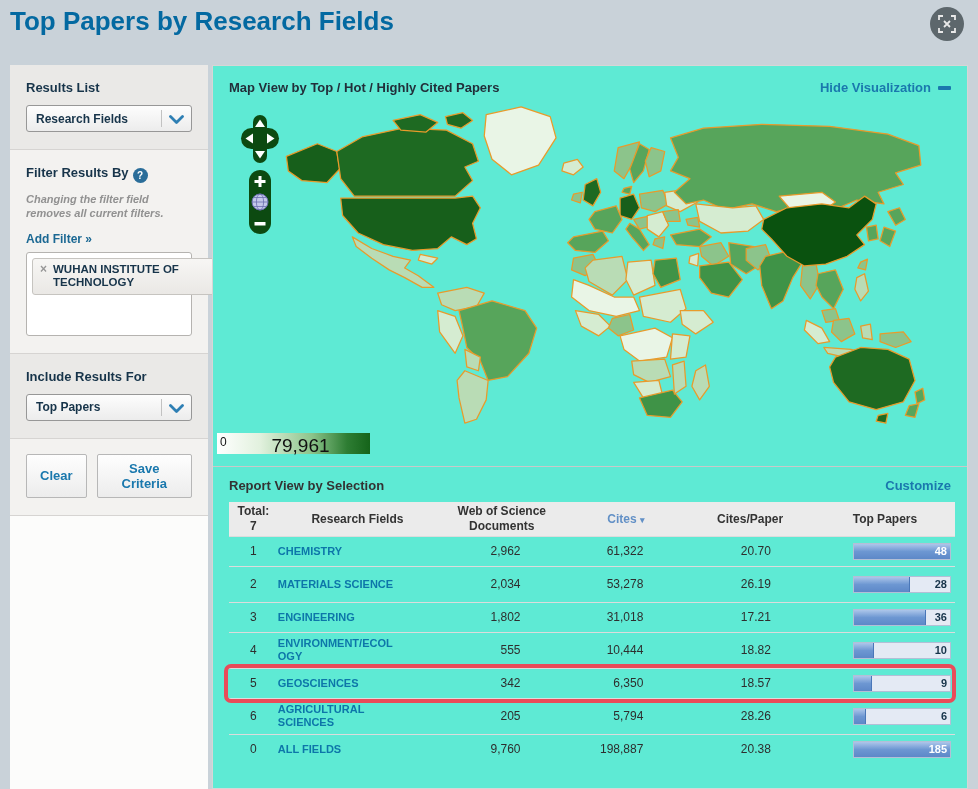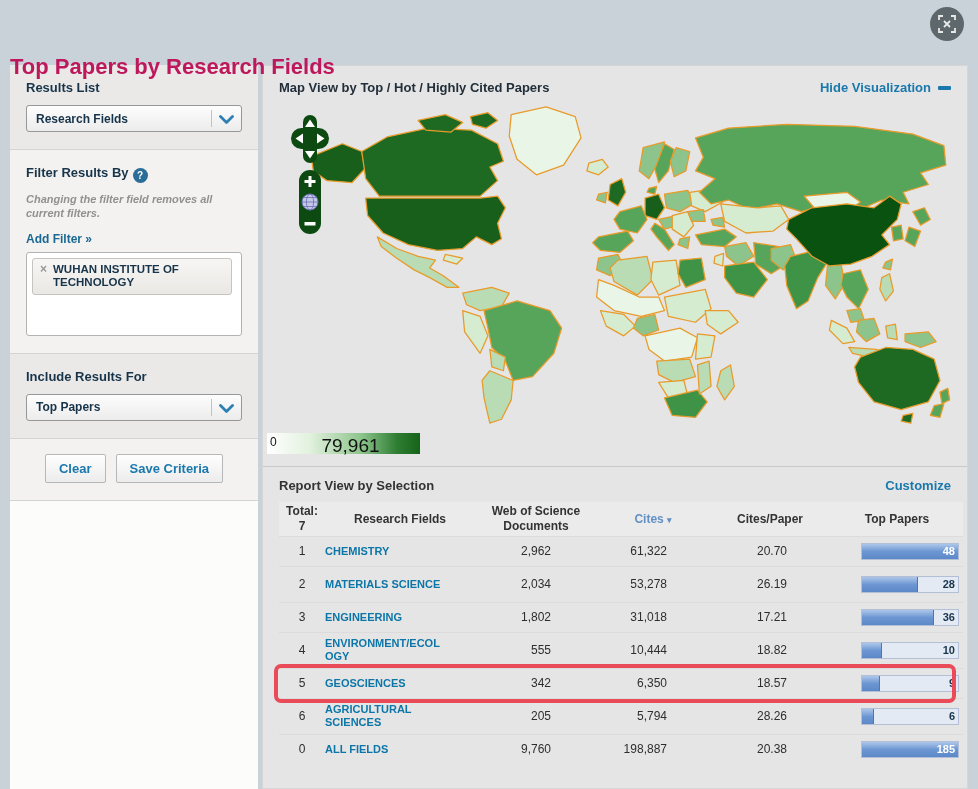--- a/index.html
+++ b/index.html
@@ -1,28 +1,28 @@
 <!DOCTYPE html>
 <html><head>
 <meta charset="utf-8">
 <style>
   * { margin:0; padding:0; box-sizing:border-box; }
   html,body { width:978px; height:789px; overflow:hidden; }
   body { font-family:"Liberation Sans", sans-serif; background:#c9d2d9; }
 
   
   .titlebar { position:relative; height:57px; padding:6px 0 0 10px; }
-  .titlebar h1 { font-size:22px; font-weight:bold; color:#be185d; letter-spacing:0;margin-top:48px; }
+  .titlebar h1 { font-size:26px; font-weight:bold; color:#0369a1; letter-spacing:0; }
   .fs-btn { position:absolute; top:7px; right:14px; width:34px; height:34px; border-radius:50%;
             background:#5d676c; display:flex; align-items:center; justify-content:center; cursor:pointer; }
 
   
   .content { display:flex; padding:8px 10px 0 10px; gap:4px; height:732px; }
-  .sidebar { width:248px; display:flex; flex-direction:column; }
-  .panel { flex:1; background:#e5e5e5; border:1px solid #d6d6d6; overflow:hidden; }
+  .sidebar { width:198px; display:flex; flex-direction:column; }
+  .panel { flex:1; background:#5eead4; border:1px solid #d6d6d6; overflow:hidden; }
 
   
   .sb-sec { padding:15px 16px 17px 16px; border-bottom:1px solid #d6d4d2; }
   .sb-sec.shade-a { background:#eae9e7; }
   .sb-sec.shade-b { background:#f3f2f0; }
   .sb-rest { flex:1; background:#fcfcfb; }
   .sb-sec h2 { font-size:13px; font-weight:bold; color:#17344a; margin-bottom:10px; }
   .dropdown { display:flex; align-items:center; height:27px; padding:0 0 0 9px;
               background:linear-gradient(#fdfdfd,#ececec); border:1px solid #979797; border-radius:3px; cursor:pointer; }
   .dropdown .dd-val { font-size:12px; font-weight:bold; color:#17344a; }

